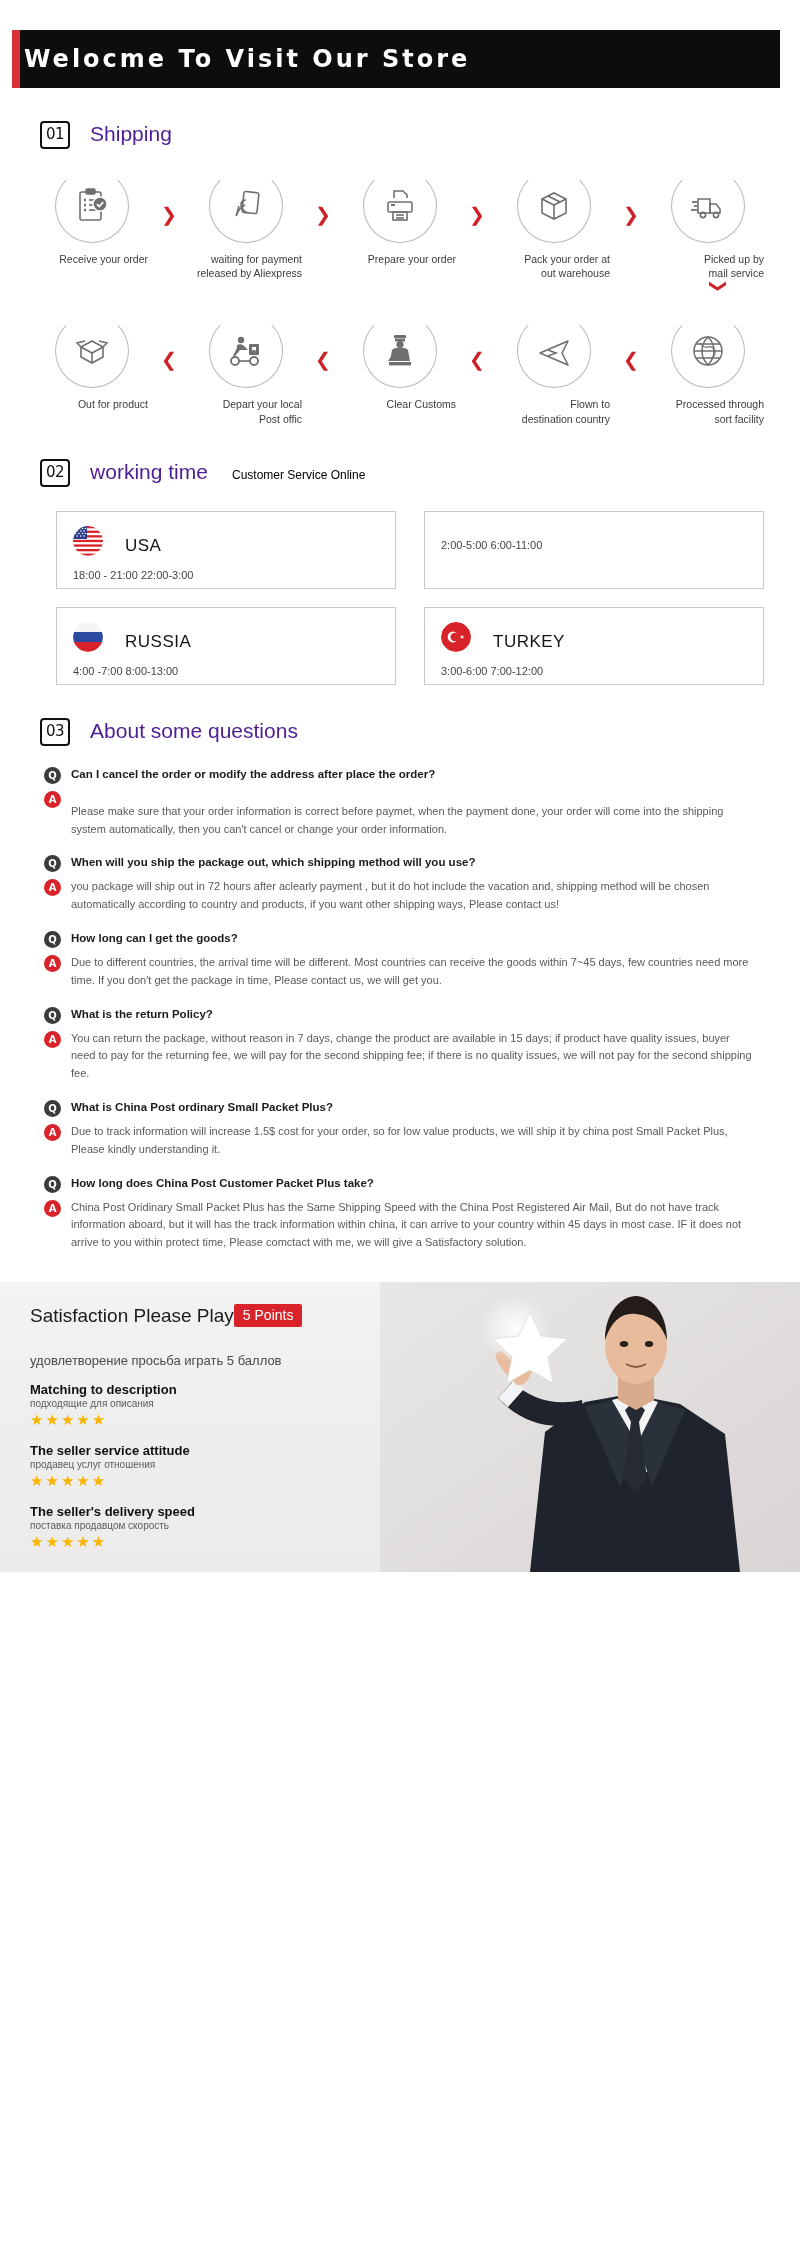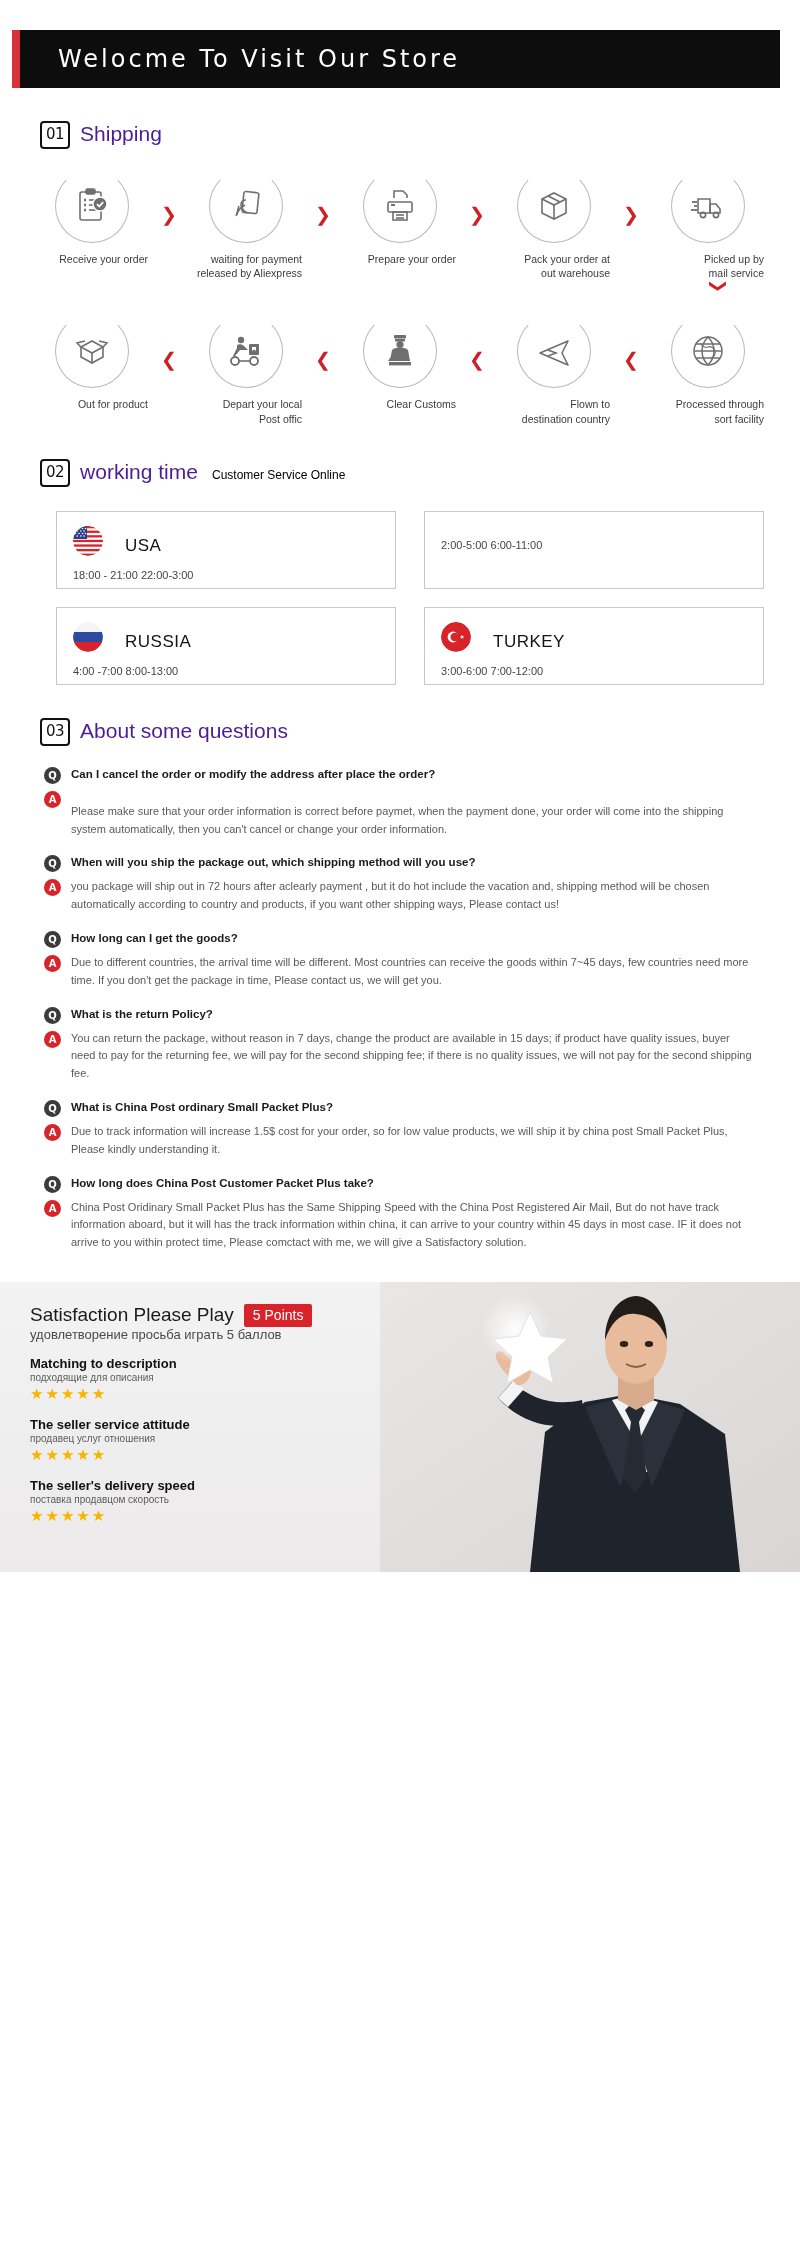--- a/index.html
+++ b/index.html
@@ -24,31 +24,31 @@
   .banner-stripe {
     position: absolute;
     left: -8px; top: 0; bottom: 0;
     width: 8px;
     background: #d8313a;
   }
   .banner-title {
     color: #ffffff;
     font-size: 24px;
     letter-spacing: 3px;
-    padding-left: 38px;
+    padding-left: 4px;
     font-family: "DejaVu Sans", sans-serif;
-    font-weight: 400;
+    font-weight: 700;
   }
 
   
   .section { padding: 0 22px; }
   .sec-head {
     display: flex;
     align-items: baseline;
-    gap: 10px;
+    gap: 20px;
     margin: 34px 0 0 18px;
   }
   .sec-num {
     border: 2px solid #111;
     border-radius: 4px;
     font-size: 15px;
     line-height: 1;
     padding: 4px 4px 5px 4px;
     color: #111;
     font-family: "DejaVu Sans", sans-serif;
@@ -164,28 +164,28 @@
 
   
   .footer {
     margin-top: 30px;
     position: relative;
     height: 290px;
     background: linear-gradient(180deg, #f3f3f3 0%, #eceaea 100%);
     overflow: hidden;
   }
   .footer-left { position: relative; z-index: 3; padding: 22px 0 0 30px; width: 330px; }
-  .sat-line { display: flex; align-items: flex-start; gap: 10px; }
+  .sat-line { display: flex; align-items: center; }
   .sat-title { font-size: 19px; color: #1b1b1b; }
   .sat-points {
     background: #d8232a; color: #fff;
     font-size: 14px; padding: 3px 9px 4px 9px;
     border-radius: 2px;
   }
-  .sat-ru { font-size: 13px; color: #4a4a4a; margin-top: 0; }
+  .sat-ru { font-size: 13px; color: #4a4a4a; margin-top: 26px; }
   .crit { margin-top: 14px; }
   .crit-en { font-size: 13px; font-weight: bold; color: #111; }
   .crit-ru { font-size: 10px; color: #5d5d5d; margin-top: 1px; }
   .stars { color: #f7b500; font-size: 15px; letter-spacing: 2px; margin-top: 2px;
            font-family: "DejaVu Sans", sans-serif; }
 
   .footer-man {
     position: absolute;
     right: 0; bottom: 0; top: 0;
     width: 420px;

